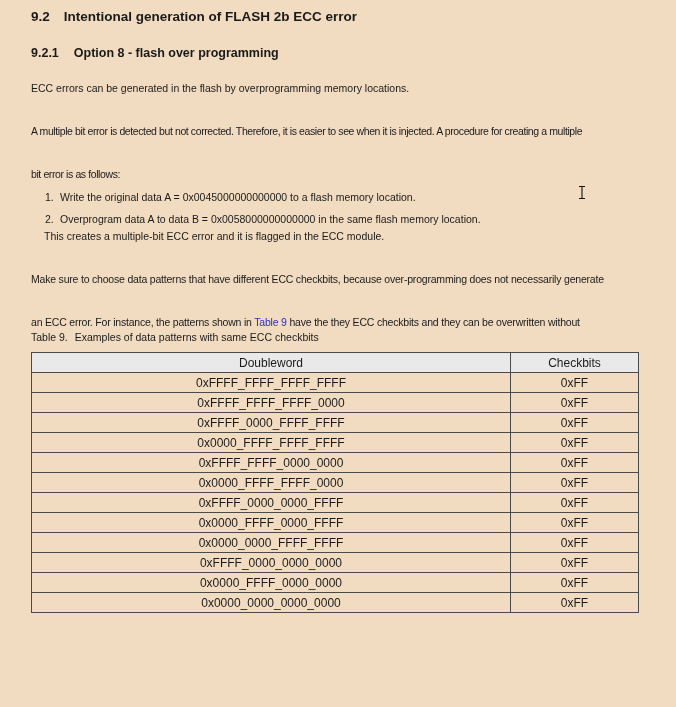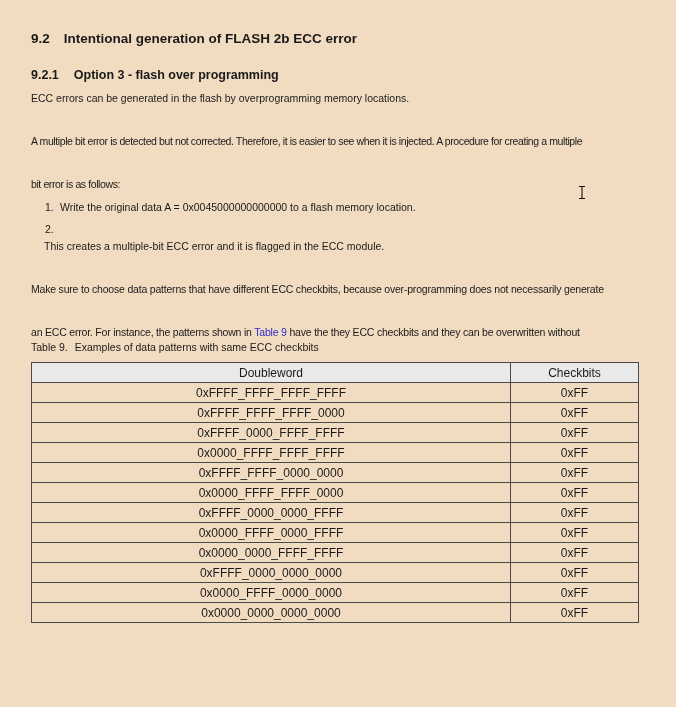--- a/index.html
+++ b/index.html
@@ -12,35 +12,35 @@
   * { box-sizing: border-box; }
   html, body { margin: 0; padding: 0; }
   body {
     width: 676px; height: 707px;
     background: var(--bg);
     color: var(--text);
     font-family: "Liberation Sans", sans-serif;
     position: relative;
     overflow: hidden;
   }
-  .content { padding: 30px 28px 0 31px; }
+  .content { padding: 8px 28px 0 31px; }
 
   .h1 {
     font-size: 13.5px; font-weight: bold; line-height: 17px;
     margin: 0; white-space: nowrap;
   }
   .h1 .sec-num { margin-right: 14px; }
   .h2 {
     font-size: 12.5px; font-weight: bold; line-height: 15px;
     margin: 21px 0 0 0; white-space: nowrap;
   }
   .h2 .sec-num { margin-right: 15px; }
 
   .body-text { font-size: 10.5px; line-height: 15px; }
-  .p1 { margin-top: 8px; }
+  .p1 { margin-top: 20px; }
   .p2 { margin-top: 6px; letter-spacing: -0.4px; }
   .p3 { margin-top: 2px; margin-left: 13px; }
   .p4 { margin-top: 5px; letter-spacing: -0.2px; }
   .line { white-space: nowrap; margin-top: 28px; }
 
   .num-list { margin-top: 8px; }
   .list-item {
     display: flex; margin: 0 0 0 14px;
     font-size: 10.5px; line-height: 15px; white-space: nowrap;
   }
@@ -81,37 +81,38 @@
 </head>
 <body>
 
 <div class="content">
 
   <div class="h1">
     <span class="sec-num">9.2</span><span>Intentional generation of FLASH 2b ECC error</span>
   </div>
 
   <div class="h2">
-    <span class="sec-num">9.2.1</span><span>Option 3 - flash over programming</span>
+    <span class="sec-num">9.2.1</span><span>Option 8 - flash over programming</span>
   </div>
 
   <div class="body-text p1">ECC errors can be generated in the flash by overprogramming memory locations.</div>
 
   <div class="body-text p2">
     <div class="line">A multiple bit error is detected but not corrected. Therefore, it is easier to see when it is injected. A procedure for creating a multiple</div>
     <div class="line">bit error is as follows:</div>
   </div>
 
   <div class="num-list">
     <div class="list-item">
       <span class="li-num">1.</span>
       <span>Write the original data A = 0x0045000000000000 to a flash memory location.</span>
     </div>
     <div class="list-item">
       <span class="li-num">2.</span>
+      <span>Overprogram data A to data B = 0x0058000000000000 in the same flash memory location.</span>
     </div>
   </div>
 
   <div class="body-text p3">This creates a multiple-bit ECC error and it is flagged in the ECC module.</div>
 
   <div class="body-text p4">
     <div class="line">Make sure to choose data patterns that have different ECC checkbits, because over-programming does not necessarily generate</div>
     <div class="line"><span>an ECC error. For instance, the patterns shown in </span><span class="doc-link">Table 9</span><span> have the they ECC checkbits and they can be overwritten without</span></div>
   </div>
 

